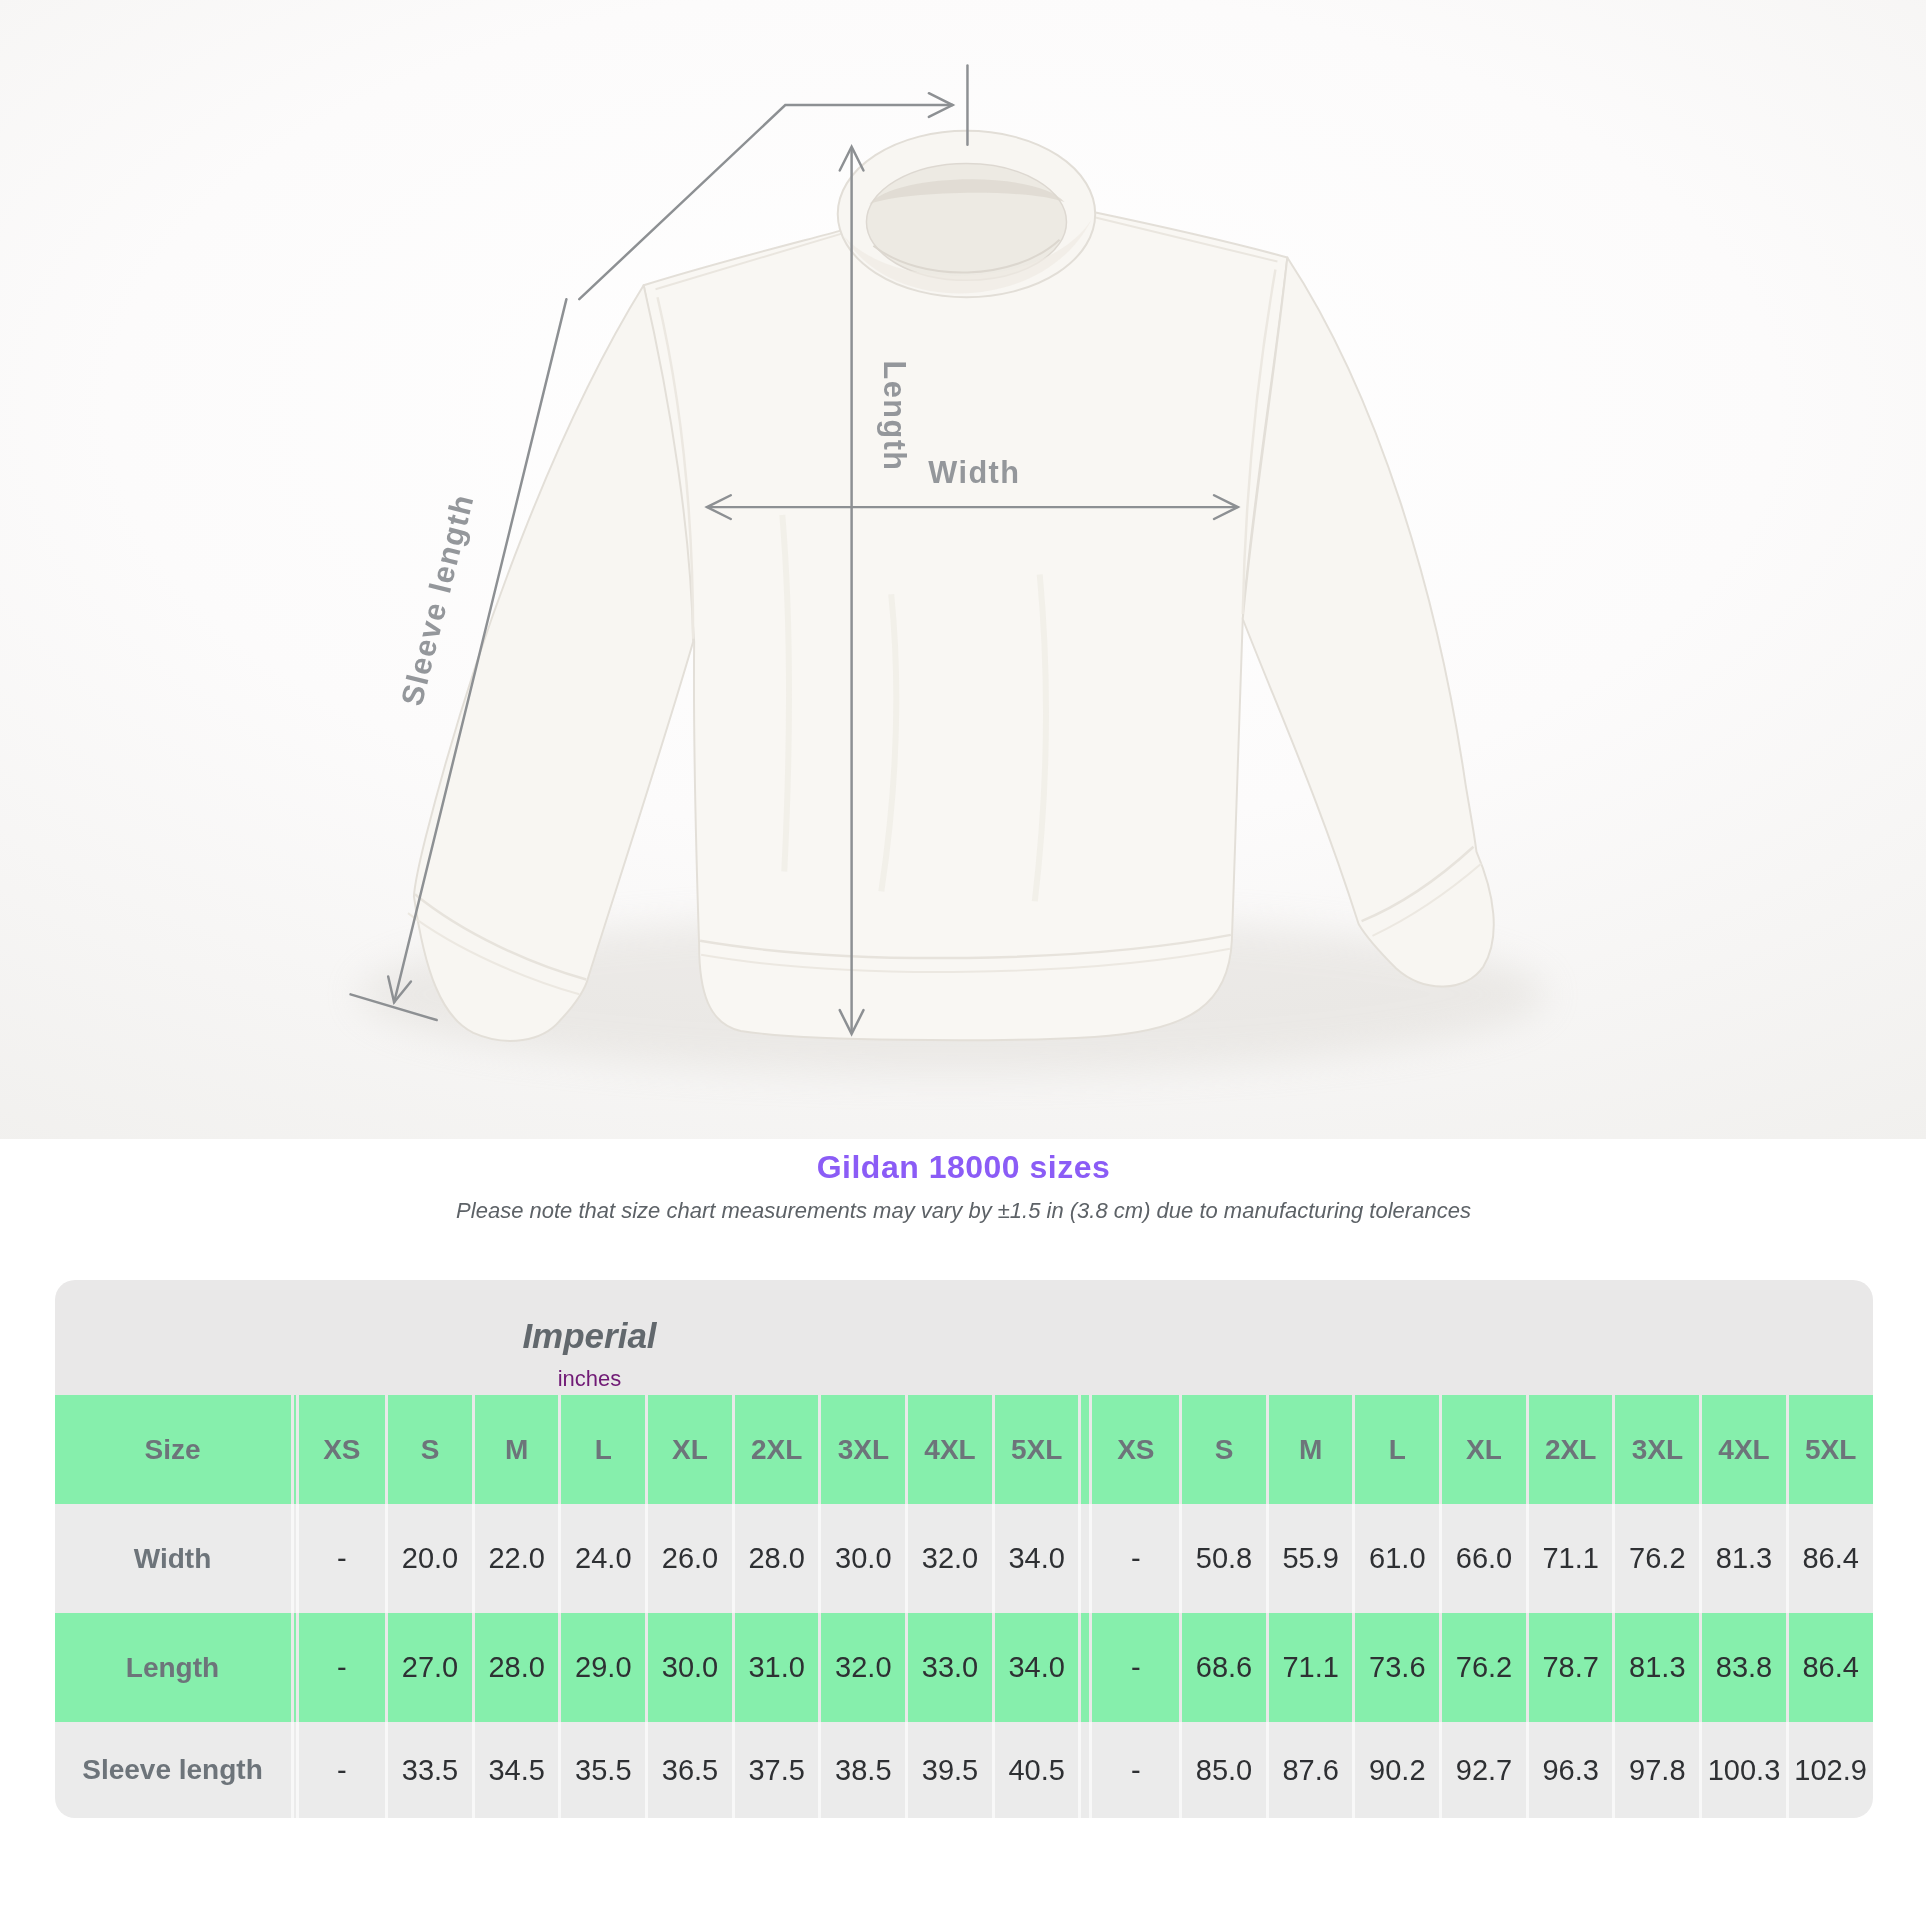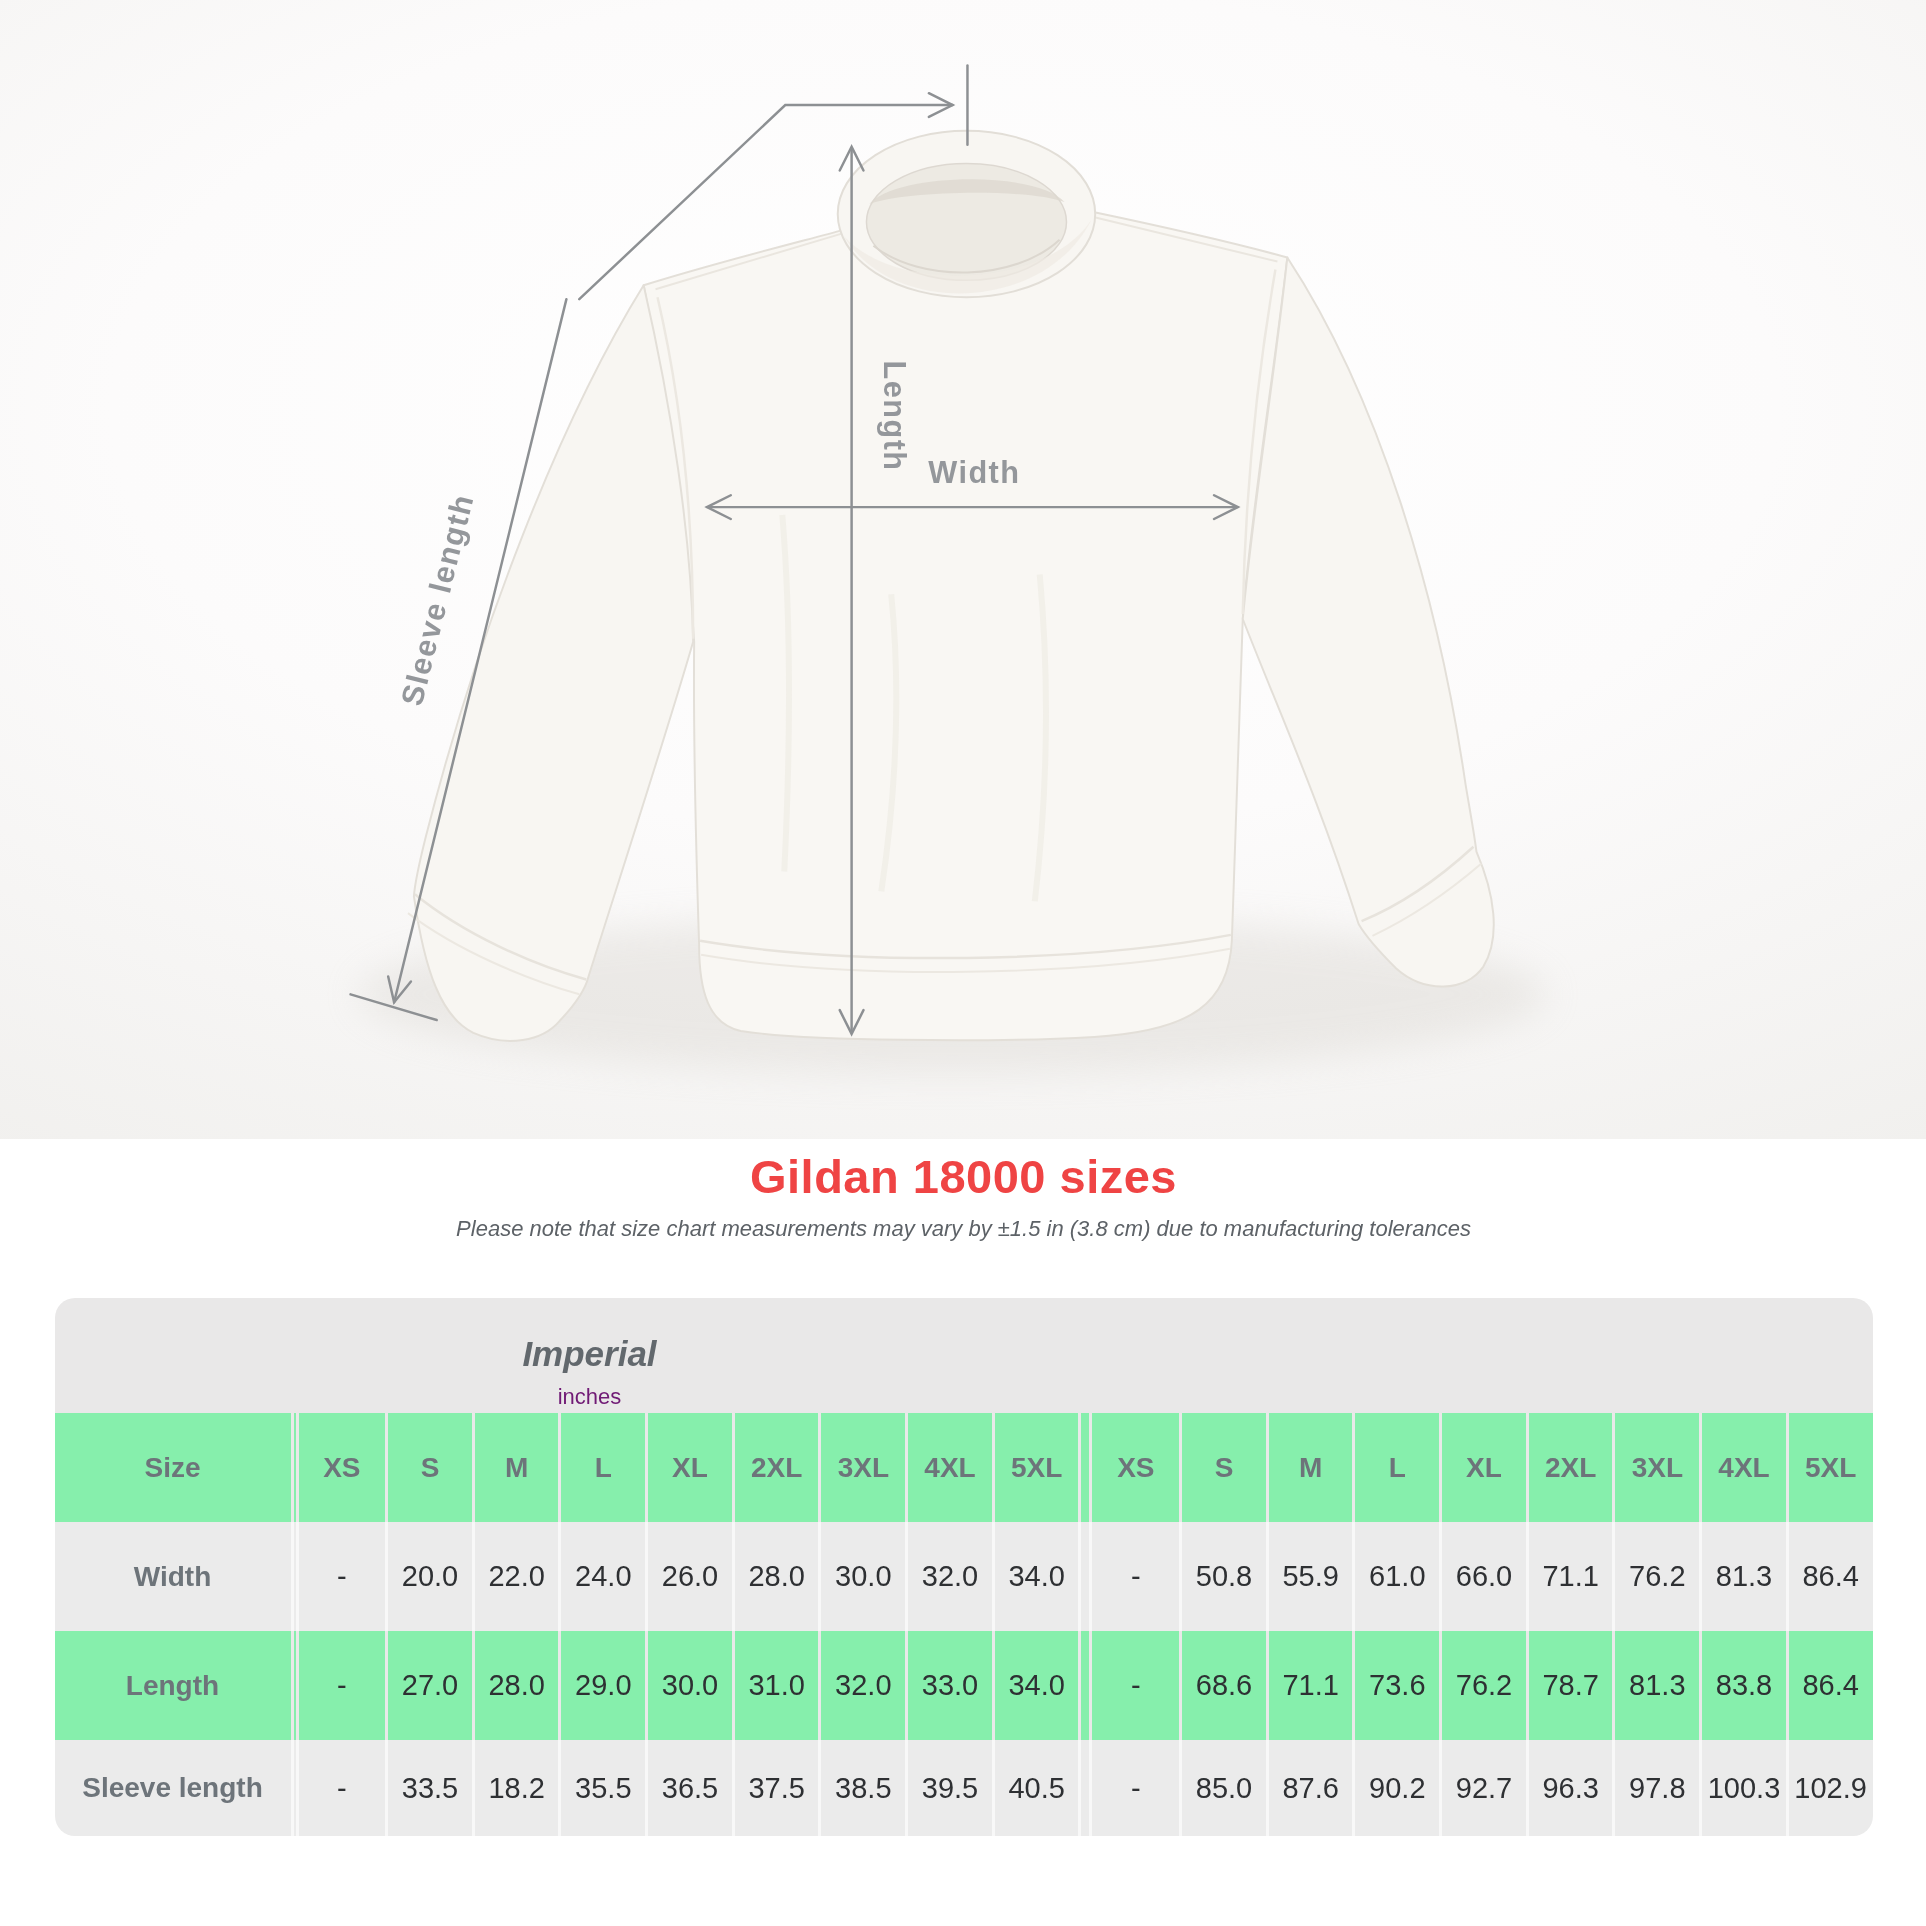--- a/index.html
+++ b/index.html
@@ -9,21 +9,21 @@
   }
   
   .photo{
     position:relative;width:1927px;height:1139px;
     background:radial-gradient(90% 78% at 49% 36%, #ffffff 0%, #fcfbfb 48%, #f1f0ee 100%);
   }
   .photo svg{position:absolute;left:0;top:0;}
   
   .title-block{text-align:center;}
   .title-block h1{
-    margin:10px 0 12px 0;font-size:47px;font-weight:bold;color:#ef4444;letter-spacing:0.5px;
+    margin:10px 0 12px 0;font-size:32px;font-weight:bold;color:#8b5cf6;letter-spacing:0.5px;
   }
   .title-block .subtitle{
     margin:0;font-size:22px;font-style:italic;color:#5d6267;
   }
   
   .size-table{
     width:1818px;margin:56px auto 0 auto;border-radius:20px;overflow:hidden;
   }
   .trow{display:grid;grid-template-columns:236px 8px repeat(9,1fr) 14px repeat(9,1fr);}
   .thead{background:#e9e8e8;height:115px;}
@@ -211,21 +211,21 @@
       <div class="cell val v">81.3</div>
       <div class="cell val v">83.8</div>
       <div class="cell val v">86.4</div>
     </div>
 
     <div class="trow row-gray r-last">
       <div class="cell lab">Sleeve length</div>
       <div class="gap bordered"></div>
       <div class="cell val v first">-</div>
       <div class="cell val v">33.5</div>
-      <div class="cell val v">18.2</div>
+      <div class="cell val v">34.5</div>
       <div class="cell val v">35.5</div>
       <div class="cell val v">36.5</div>
       <div class="cell val v">37.5</div>
       <div class="cell val v">38.5</div>
       <div class="cell val v">39.5</div>
       <div class="cell val v">40.5</div>
       <div class="gap bordered"></div>
       <div class="cell val v first">-</div>
       <div class="cell val v">85.0</div>
       <div class="cell val v">87.6</div>

